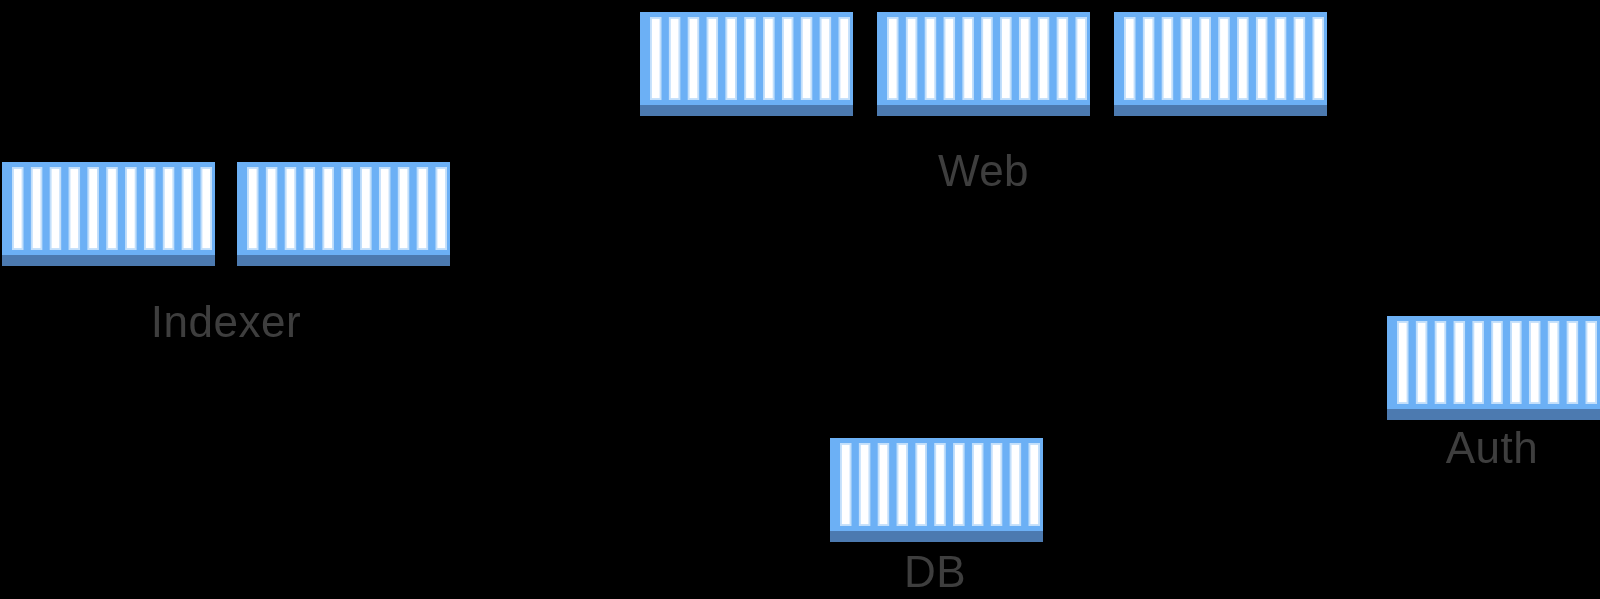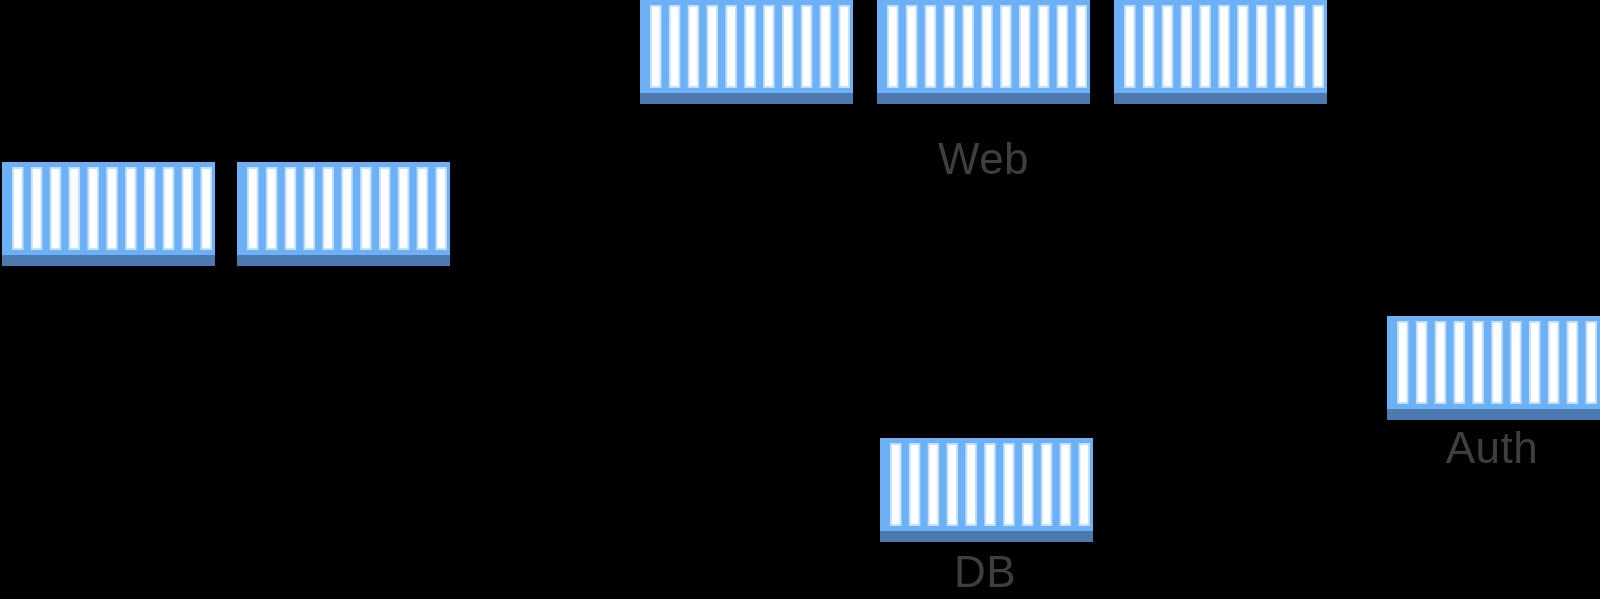--- a/index.html
+++ b/index.html
@@ -28,32 +28,32 @@
   .icons svg { display: block; flex: 0 0 auto; }
   .glabel {
     text-align: center;
     font-size: 44px;
     line-height: 1;
     font-weight: 400;
     letter-spacing: 0.5px;
     white-space: nowrap;
   }
   
-  .g-web     { left: 640px;  top: 0px;   width: 687px; }
+  .g-web     { left: 640px;  top: 12px;   width: 687px; }
   .g-web .icons     { gap: 24px; }
   .g-web .glabel    { margin-top: 33px; }
 
   .g-indexer { left: 2px;    top: 162px; width: 448px; }
   .g-indexer .icons { gap: 22px; }
   .g-indexer .glabel{ margin-top: 34px; }
 
   .g-auth    { left: 1387px; top: 316px; width: 210px; }
   .g-auth .glabel   { margin-top: 6px; }
 
-  .g-db      { left: 880px;  top: 438px; width: 210px; }
+  .g-db      { left: 830px;  top: 438px; width: 210px; }
   .g-db .glabel     { margin-top: 8px; }
 </style>
 </head>
 <body>
 
 <div id="canvas" style="background: rgb(0, 0, 0);">
 
   <section class="group g-web">
     <div class="icons">
         <svg width="213" height="104" viewBox="0 0 213 104">
@@ -186,20 +186,21 @@
           <rect x="143.85000000000002" y="6.9" width="7.7" height="79.2" fill="#FFFFFF"></rect>
           <rect x="160.8" y="5" width="11.5" height="83" fill="#C2DFFB"></rect>
           <rect x="162.70000000000002" y="6.9" width="7.7" height="79.2" fill="#FFFFFF"></rect>
           <rect x="179.65" y="5" width="11.5" height="83" fill="#C2DFFB"></rect>
           <rect x="181.55" y="6.9" width="7.7" height="79.2" fill="#FFFFFF"></rect>
           <rect x="198.5" y="5" width="11.5" height="83" fill="#C2DFFB"></rect>
           <rect x="200.4" y="6.9" width="7.7" height="79.2" fill="#FFFFFF"></rect>
           <rect x="0" y="93" width="213" height="11" fill="#4C7AB0"></rect>
         </svg>
       </div>
+    <div class="glabel" style="color: rgb(62, 62, 62);">Indexer</div>
   </section>
 
   <section class="group g-auth">
     <div class="icons">
         <svg width="213" height="104" viewBox="0 0 213 104">
           <rect x="0" y="0" width="213" height="93" fill="#6CB0F5"></rect>
           <rect x="10" y="5" width="11.5" height="83" fill="#C2DFFB"></rect>
           <rect x="11.9" y="6.9" width="7.7" height="79.2" fill="#FFFFFF"></rect>
           <rect x="28.85" y="5" width="11.5" height="83" fill="#C2DFFB"></rect>
           <rect x="30.75" y="6.9" width="7.7" height="79.2" fill="#FFFFFF"></rect>

